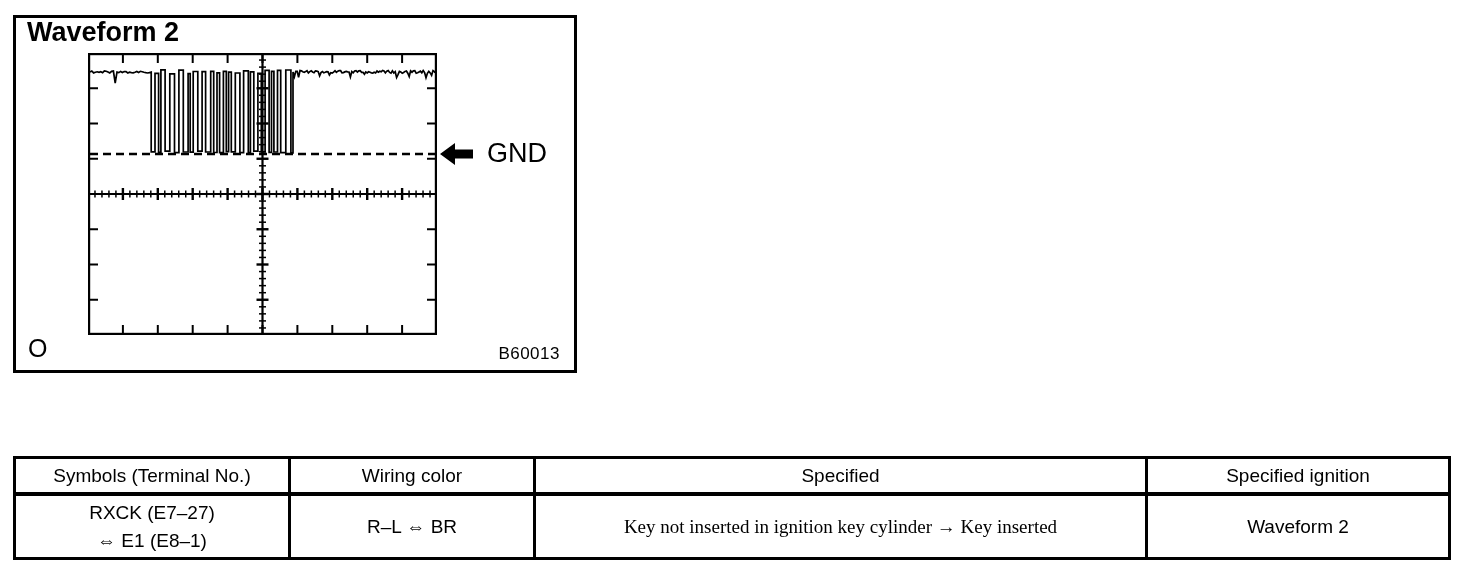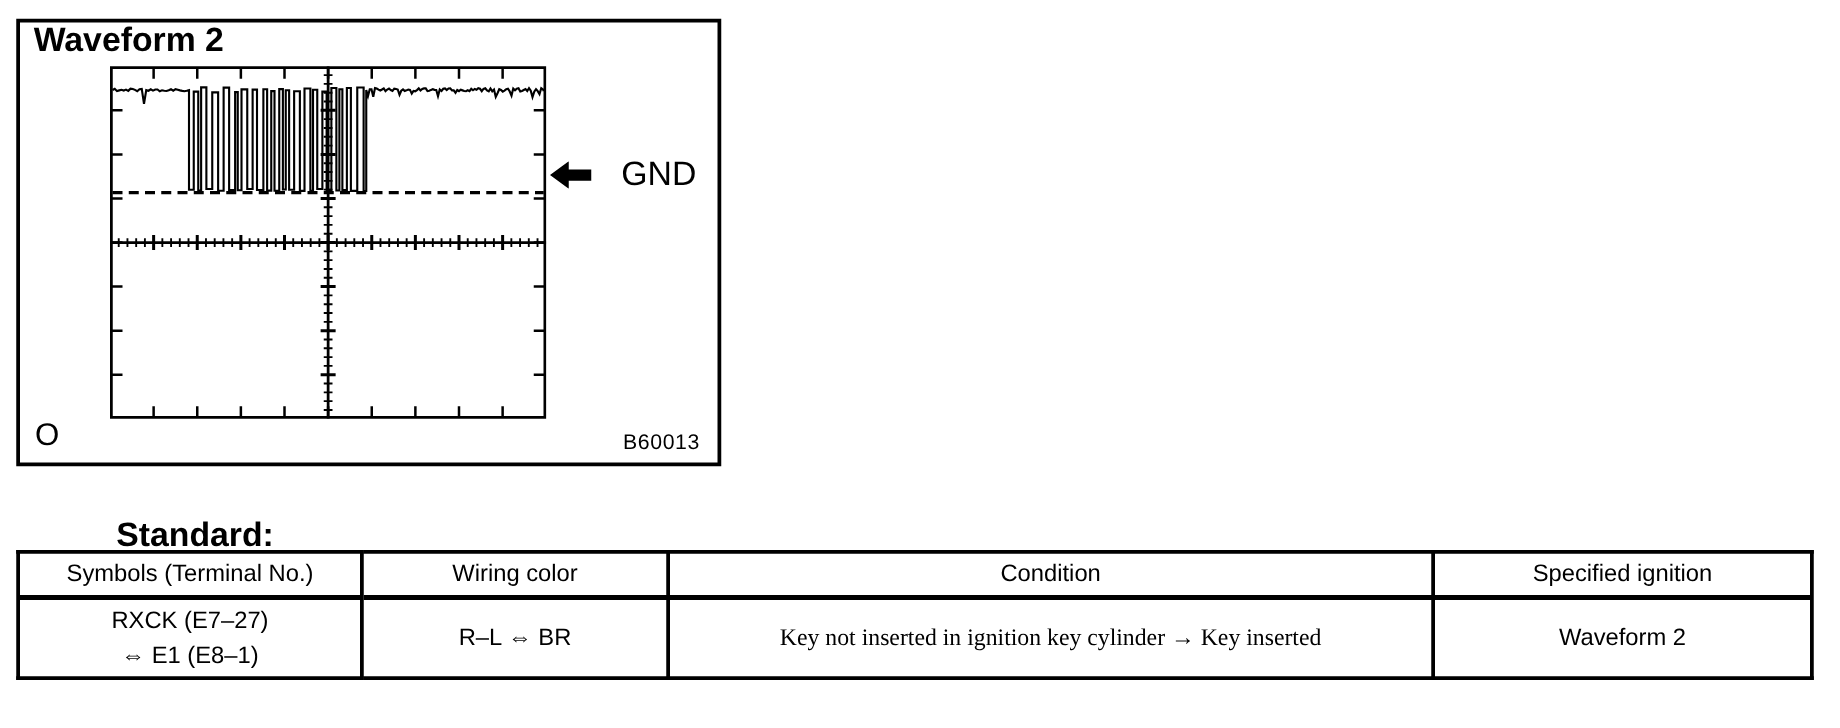--- a/index.html
+++ b/index.html
@@ -14,36 +14,36 @@
   .wf-box {
     position:absolute; left:13px; top:15px; width:564px; height:358px;
     border:3px solid #000; box-sizing:border-box; background:#fff;
   }
   .wf-title {
     position:absolute; left:11px; top:-1px;
     font-size:27px; font-weight:bold; white-space:nowrap;
   }
   .scope-svg { position:absolute; left:72px; top:35px; }
   .gnd-group {
-    position:absolute; left:424px; top:107px;
-    display:flex; align-items:center; gap:23px;
+    position:absolute; left:424px; top:121px;
+    display:flex; align-items:center; gap:13px;
   }
   .gnd-label { font-size:27px; line-height:29px; }
   .origin-label { position:absolute; left:12px; top:316px; font-size:25px; }
   .ref-code { position:absolute; right:14px; bottom:6px; font-size:17px; letter-spacing:0.5px; }
 
   
   .std-heading {
     position:absolute; left:93px; top:413px;
     font-size:27px; font-weight:bold;
   }
 
   
   table.spec {
-    position:absolute; left:13px; top:440px; width:1435px;
+    position:absolute; left:13px; top:456px; width:1435px;
     border-collapse:collapse; table-layout:fixed; background:#fff;padding-left:34px;
   }
   table.spec th, table.spec td {
     border:3px solid #000; padding:0;
     font-size:19px; font-weight:normal;
     text-align:center; vertical-align:middle;
     overflow:hidden; white-space:nowrap;
   }
   table.spec thead th { height:33px; border-bottom-width:4px; }
   table.spec tbody td { height:61px; }
@@ -190,34 +190,33 @@
       <svg width="34" height="22" viewBox="0 0 34 22">
         <polygon points="0,11 15,0 15,6.5 33,6.5 33,15.5 15,15.5 15,22" fill="#000"></polygon>
       </svg>
       <span class="gnd-label">GND</span>
     </div>
 
     <div class="origin-label">O</div>
     <div class="ref-code">B60013</div>
   </div>
 
-  <div class="std-heading">Standard:</div>
 
   <table class="spec">
     <colgroup>
       <col style="width:275px">
         <col style="width:245px">
         <col style="width:612px">
         <col style="width:303px">
     </colgroup>
     <thead>
       <tr>
         <th>Symbols (Terminal No.)</th>
         <th>Wiring color</th>
-        <th>Condition</th>
+        <th>Specified</th>
         <th>Specified ignition</th>
       </tr>
     </thead>
     <tbody>
       <tr>
         <td class="cell-symbols">
           <div>RXCK (E7–27)</div>
           <div>⇔ E1 (E8–1)</div>
         </td>
         <td>R–L ⇔ BR</td>

